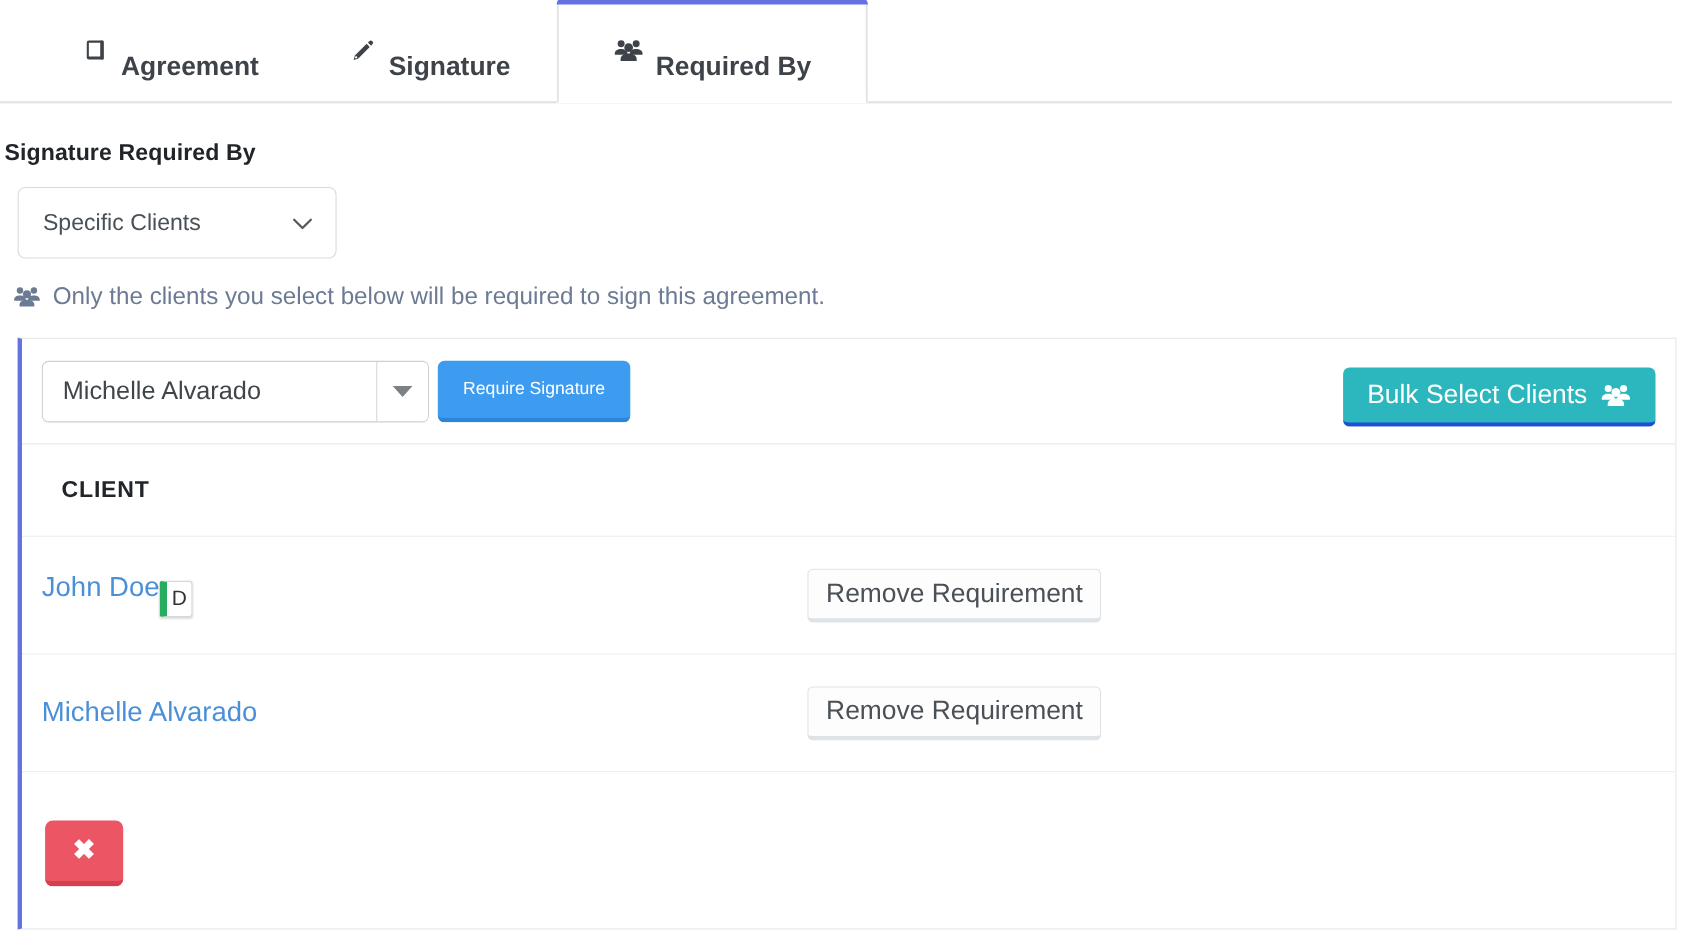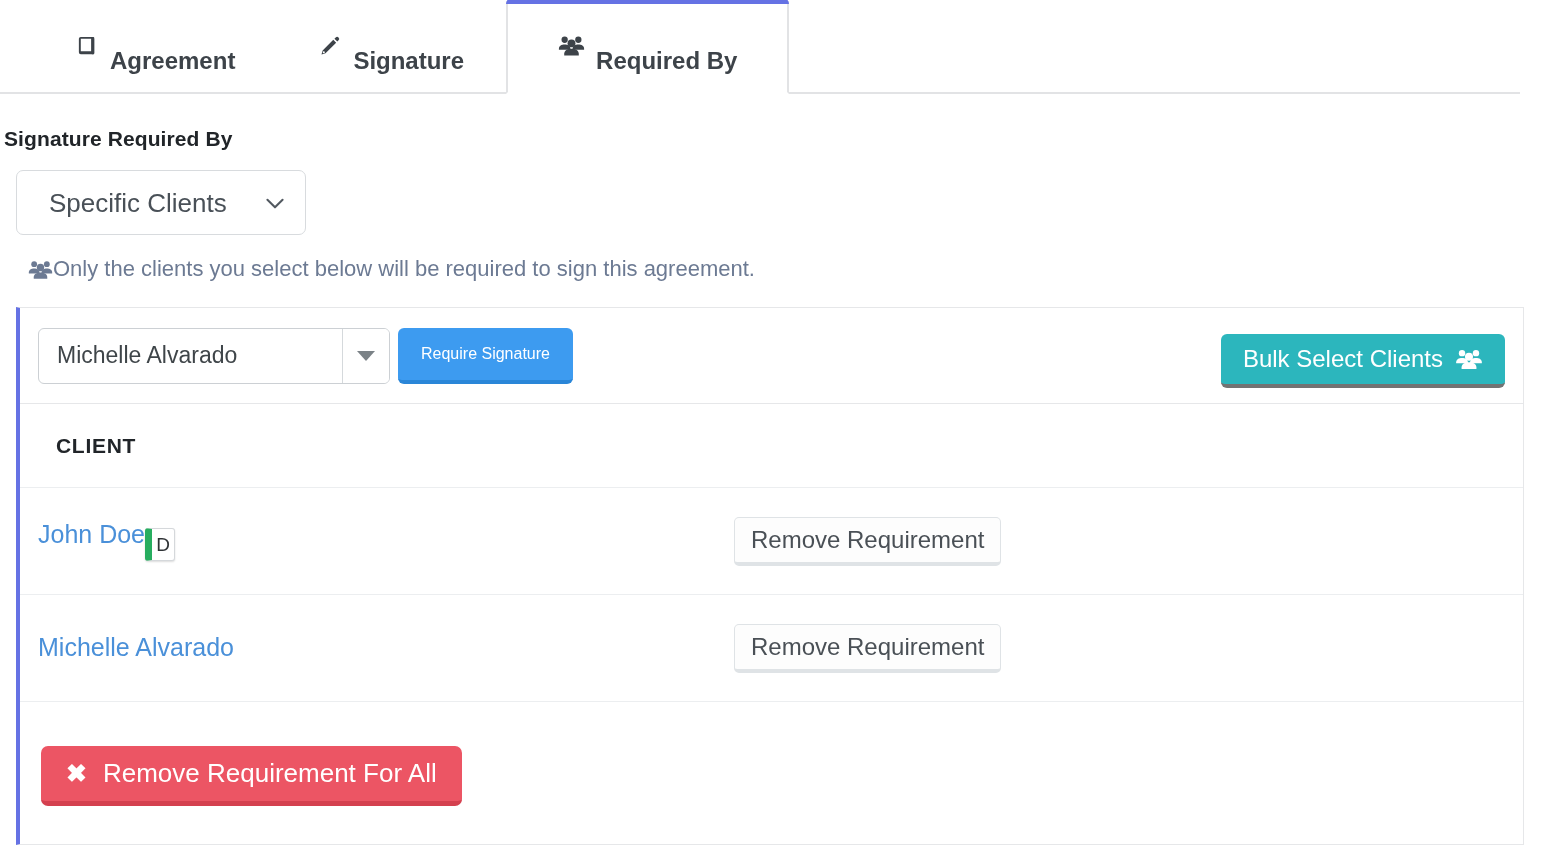--- a/index.html
+++ b/index.html
@@ -58,27 +58,27 @@
   .big-select {
     position: absolute; left: 16px; top: 170px;
     width: 290px; height: 65px;
     background: #fff;
     border: 1px solid #d8dbde;
     border-radius: 7px;
     display: flex; align-items: center; justify-content: space-between;
     padding: 0 17px 0 22px;
     cursor: pointer;
   }
-  .big-select .sel-text { font-size: 26px; color: #495057; line-height: 1; margin-left: 10px; }
+  .big-select .sel-text { font-size: 21px; color: #495057; line-height: 1; }
   .chev { width: 26px; height: 26px; flex: none; }
 
   
   .helper {
-    position: absolute; left: 28px; top: 256px;
-    display: flex; align-items: center; 
+    position: absolute; left: 12px; top: 256px;
+    display: flex; align-items: center; gap: 11px;
     color: #6c7a93; font-size: 22px;
   }
   .helper .helper-text { line-height: 1.2; }
 
   
   .panel {
     position: absolute; left: 16px; top: 307px;
     width: 1508px; height: 538px;
     background: #fff;
     border: 1px solid #e6e7e9;
@@ -121,21 +121,21 @@
     border: none; border-bottom: 4px solid #2a86d8;
     border-radius: 6px;
     color: #fff; font-size: 16px; font-family: inherit;
     cursor: pointer; white-space: nowrap;
     display: flex; align-items: center;
   }
   .btn-teal {
     position: absolute; right: 18px; top: 26px;
     height: 54px; padding: 0 22px;
     background: #2cb6bd;
-    border: none; border-bottom: 4px solid #737373;
+    border: none; border-bottom: 4px solid #1d4ed8;
     border-radius: 6px;
     color: #fff; font-size: 24px; font-family: inherit;
     display: flex; align-items: center; gap: 12px;
     cursor: pointer; white-space: nowrap;
   }
 
   
   .thead {
     height: 84px;
     border-bottom: 1px solid #eceef0;
@@ -310,19 +310,18 @@
     <div class="trow">
       <div class="cell-client col-stack">
         <span class="client-link">Michelle Alvarado</span>
       </div>
       <button class="btn-light">Remove Requirement</button>
     </div>
 
     <div class="footer-area">
       <button class="btn-danger">
         <span class="times-glyph">✖</span>
-        <span>Remove Requirement For All</span>
       </button>
     </div>
 
   </div>
 
 </div>
 
 </body></html>

